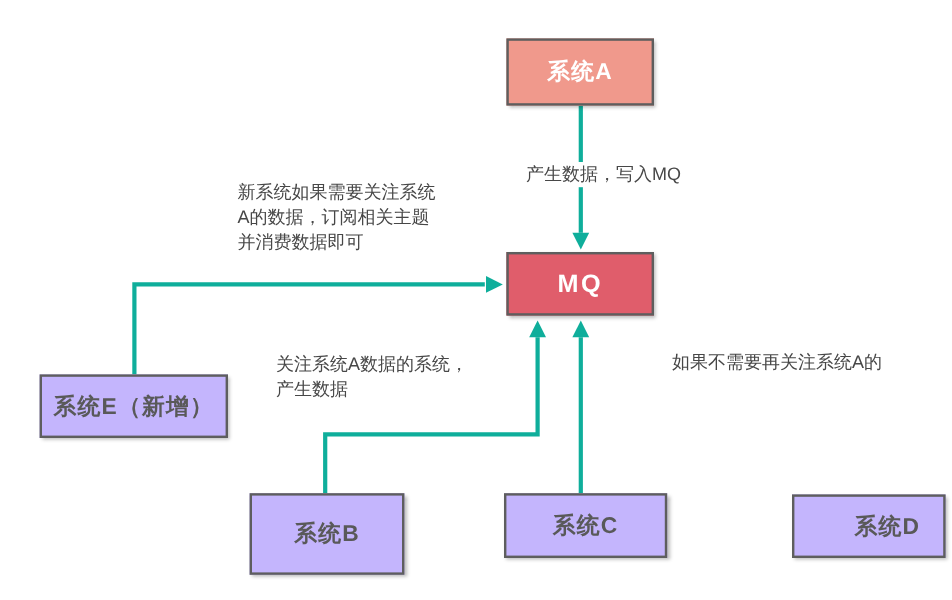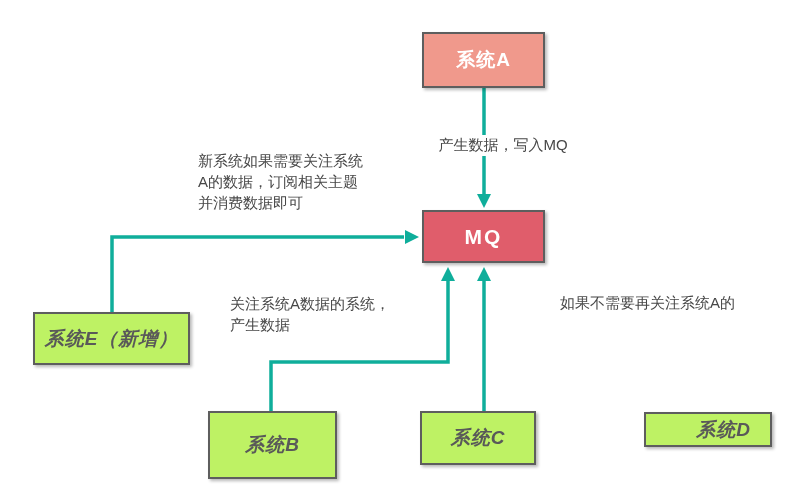--- a/index.html
+++ b/index.html
@@ -8,21 +8,21 @@
   .arrows{position:absolute;left:0;top:0;width:793px;height:500px;}
   .node{
     position:absolute;box-sizing:border-box;
     border:2px solid #5e5e5e;
     box-shadow:2px 2px 3px rgba(0,0,0,0.28);
     display:flex;align-items:center;justify-content:center;
     font-weight:bold;letter-spacing:1px;
   }
   .node-salmon{background:#f0998c;color:#ffffff;font-size:19px;}
   .node-red{background:#e05d6b;color:#ffffff;font-size:21px;letter-spacing:2px;}
-  .node-yellow{background:#bef264;color:#595959;font-size:19px;font-style:italic;}
+  .node-yellow{background:#c4b5fd;color:#595959;font-size:19px;}
   .annotation{
     position:absolute;color:#474747;font-size:15px;line-height:21px;
     white-space:nowrap;text-align:left;
   }
   .edge-label{
     position:absolute;background:#ffffff;color:#474747;font-size:15px;
     padding:1px 3px;white-space:nowrap;transform:translateX(-50%);
   }
 </style>
 </head>
@@ -54,25 +54,25 @@
   </div>
 
   <div class="node node-yellow" style="left:33px;top:312px;width:157px;height:53px;">
     <span>系统E（新增）</span>
   </div>
 
   <div class="node node-yellow" style="left:208px;top:411px;width:129px;height:68px;">
     <span>系统B</span>
   </div>
 
-  <div class="node node-yellow" style="left:420px;top:411px;width:116px;height:54px;">
+  <div class="node node-yellow" style="left:420px;top:411px;width:136px;height:54px;">
     <span>系统C</span>
   </div>
 
-  <div class="node node-yellow" style="left:644px;top:412px;width:128px;height:35px;padding-left:31px;">
+  <div class="node node-yellow" style="left:660px;top:412px;width:128px;height:53px;padding-left:31px;">
     <span>系统D</span>
   </div>
 
   <div class="edge-label" style="left:490px;top:135px;margin-left:13px;">产生数据，写入MQ</div>
 
   <div class="annotation" style="left:198px;top:150px;">
     <div>新系统如果需要关注系统</div>
     <div>A的数据，订阅相关主题</div>
     <div>并消费数据即可</div>
   </div>

